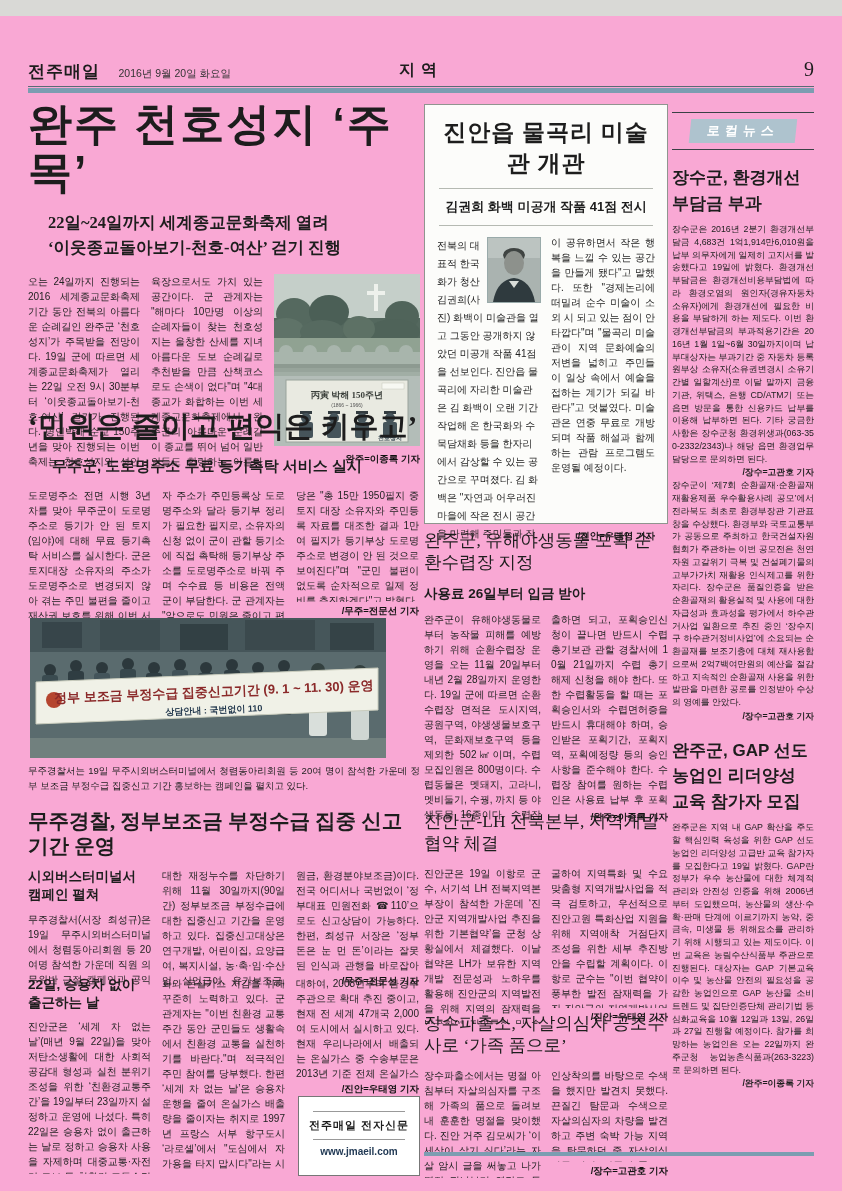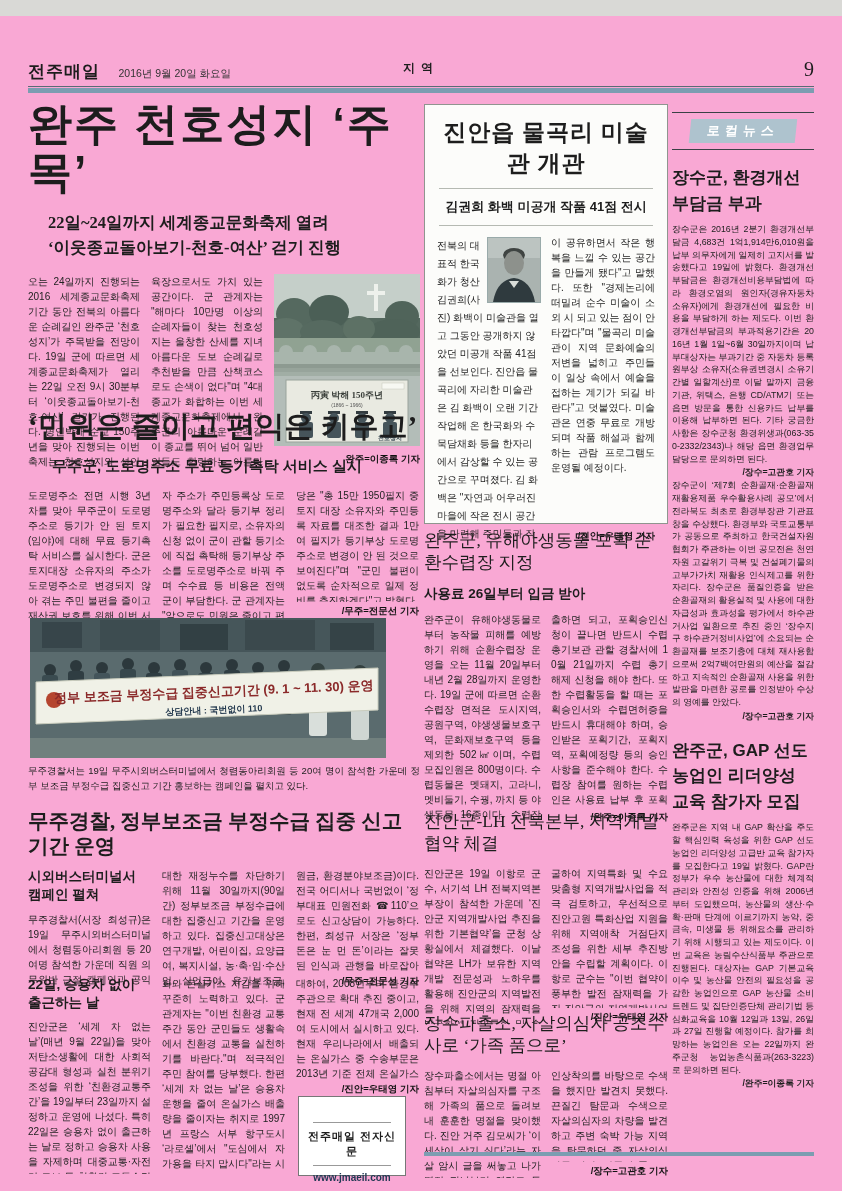--- a/index.html
+++ b/index.html
@@ -3,21 +3,21 @@
 <meta charset="utf-8">
 <style>
   html,body{margin:0;padding:0;background:#d9d9d6;}
   .page{position:relative;width:842px;height:1191px;margin:16px auto;background:#f9a8d4;
         font-family:"Liberation Sans","DejaVu Sans",sans-serif;color:#1d1d1d;overflow:hidden;}
   .abs{position:absolute;}
   
   .masthead{position:absolute;top:44px;left:28px;width:786px;height:24px;}
   .paper{font-size:17px;font-weight:bold;letter-spacing:1px;}
   .issue-date{font-size:10.5px;color:#333;margin-left:14px;}
-  .section{position:absolute;left:50%;transform:translateX(-50%);top:0;font-size:12px;font-weight:bold;letter-spacing:6px;}
+  .section{position:absolute;left:50%;transform:translateX(-50%);top:0;font-size:16px;font-weight:bold;letter-spacing:6px;}
   .pageno{position:absolute;right:0;top:-2px;font-size:20px;font-family:"Liberation Serif",serif;}
   .head-rule-dark{position:absolute;top:70px;left:28px;width:786px;height:1px;background:#5a6b76;}
   .head-rule{position:absolute;top:72px;left:28px;width:786px;height:5px;}
   
   .hl-main{margin:0;font-size:44px;line-height:1.1;font-weight:900;letter-spacing:2px;font-family:"Liberation Sans",sans-serif;}
   .hl-serif-lg{margin:0;font-size:29px;line-height:1.15;font-weight:bold;font-family:"Liberation Serif","DejaVu Serif",serif;}
   .hl-serif-md{margin:0;font-size:20.5px;line-height:1.2;font-weight:bold;font-family:"Liberation Serif","DejaVu Serif",serif;}
   .hl-serif-mid{margin:0;font-size:17.5px;line-height:1.25;font-weight:normal;font-family:"Liberation Serif","DejaVu Serif",serif;}
   .subhead-serif{margin-top:13px;padding-left:20px;font-family:"Liberation Serif","DejaVu Serif",serif;
                  font-weight:bold;font-size:16.5px;line-height:1.55;}
@@ -40,22 +40,22 @@
   
   .sidebar{position:absolute;top:96px;left:672px;width:142px;height:1036px;overflow:hidden;}
   .sb-rule{height:1px;background:#3a4145;}
   .sb-logo{width:86px;margin:6px auto;padding:3px 10px;text-align:center;color:#fff;font-weight:bold;
            font-size:13px;letter-spacing:5px;background:#aec3ce;transform:skewX(-6deg);}
   .sb-head{font-size:17px;font-weight:bold;line-height:1.5;margin:15px 0 7px;}
   .sb-body{font-size:8.8px;line-height:1.45;text-align:justify;word-break:break-all;color:#222;}
   .sb-credit{text-align:right;font-weight:bold;font-size:8.8px;margin-top:2px;}
   .bottom-rule{position:absolute;top:1136px;left:424px;width:390px;height:4px;}
   
-  .epaper{position:absolute;top:1080px;left:298px;width:108px;height:80px;box-sizing:border-box;
-          border:1px solid #777;background:#fff;text-align:center;padding:19px 6px;}
+  .epaper{position:absolute;top:1080px;left:298px;width:122px;height:80px;box-sizing:border-box;
+          border:1px solid #777;background:#fff;text-align:center;padding:8px 6px;}
   .ep-line{height:1px;background:#999;margin:6px 8px;}
   .ep-title{font-size:11px;font-weight:bold;letter-spacing:1px;}
   .ep-url{font-size:10px;color:#223a55;font-weight:bold;}
   figure{margin:0;}
 </style>
 </head>
 <body>
 
 <div class="page">
 

